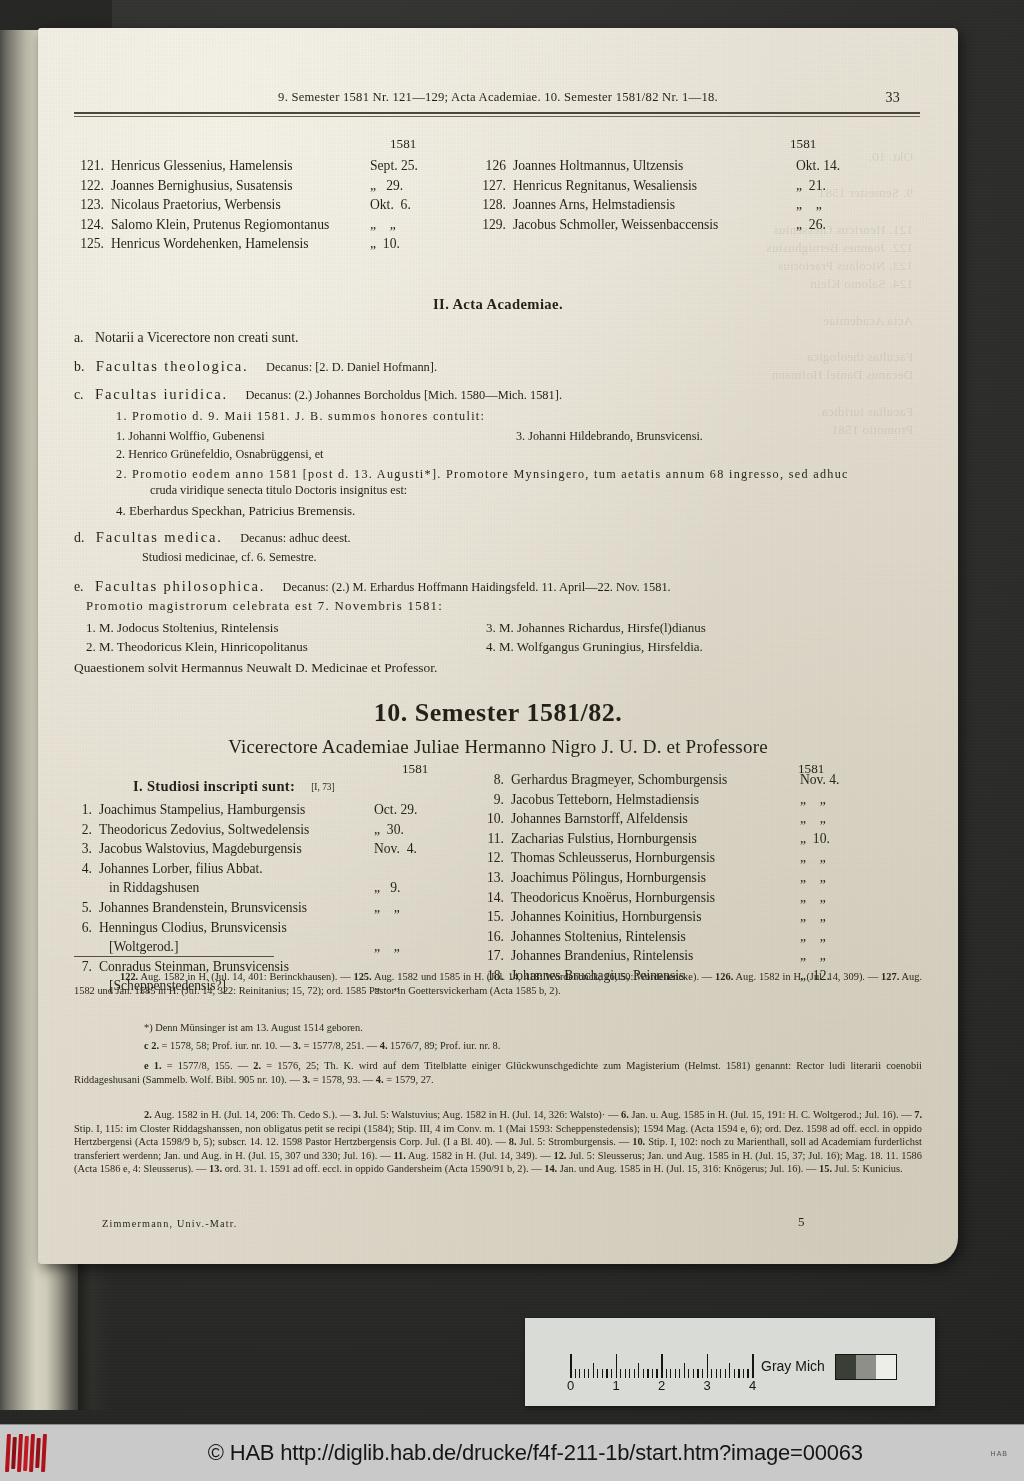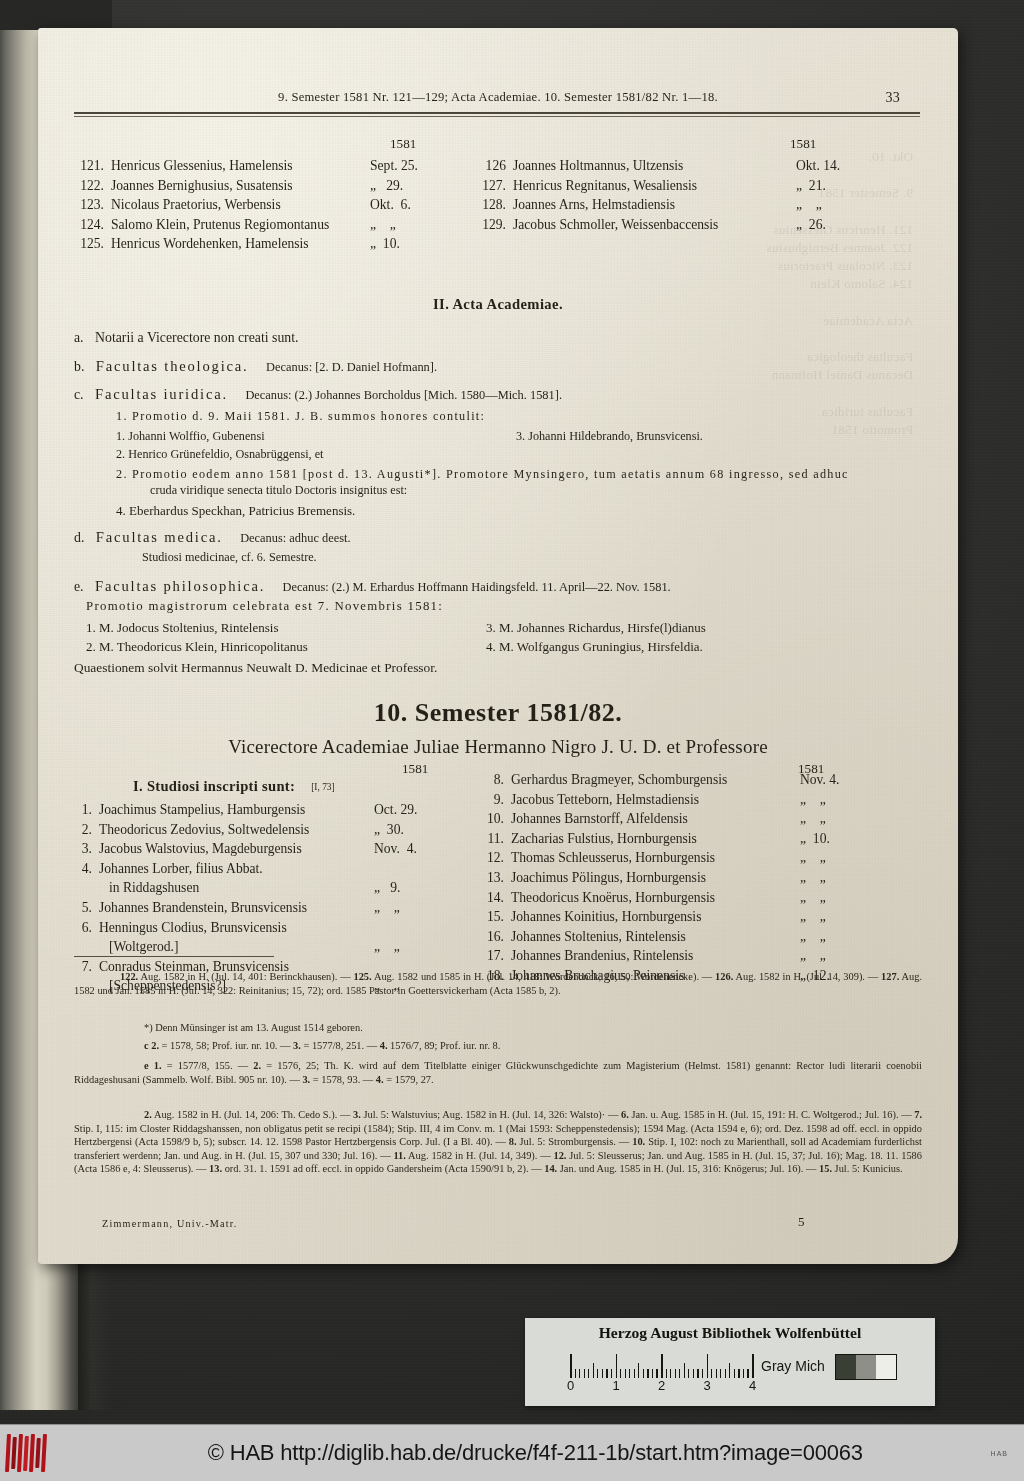--- a/index.html
+++ b/index.html
@@ -332,21 +332,20 @@
     <div class="fn" style="left:36px;top:1031px;width:848px;text-indent:70px;"><b>e 1.</b> = 1577/8, 155. — <b>2.</b> = 1576, 25; Th. K. wird auf dem Titelblatte einiger Glückwunschgedichte zum Magisterium (Helmst. 1581) genannt: Rector ludi literarii coenobii Riddageshusani (Sammelb. Wolf. Bibl. 905 nr. 10). — <b>3.</b> = 1578, 93. — <b>4.</b> = 1579, 27.</div>
     <div class="fn" style="left:36px;top:1080px;width:848px;text-indent:70px;"><b>2.</b> Aug. 1582 in H. (Jul. 14, 206: Th. Cedo S.). — <b>3.</b> Jul. 5: Walstuvius; Aug. 1582 in H. (Jul. 14, 326: Walsto)· — <b>6.</b> Jan. u. Aug. 1585 in H. (Jul. 15, 191: H. C. Woltgerod.; Jul. 16). — <b>7.</b> Stip. I, 115: im Closter Riddagshanssen, non obligatus petit se recipi (1584); Stip. III, 4 im Conv. m. 1 (Mai 1593: Scheppenstedensis); 1594 Mag. (Acta 1594 e, 6); ord. Dez. 1598 ad off. eccl. in oppido Hertzbergensi (Acta 1598/9 b, 5); subscr. 14. 12. 1598 Pastor Hertzbergensis Corp. Jul. (I a Bl. 40). — <b>8.</b> Jul. 5: Stromburgensis. — <b>10.</b> Stip. I, 102: noch zu Marienthall, soll ad Academiam furderlichst transferiert werdenn; Jan. und Aug. in H. (Jul. 15, 307 und 330; Jul. 16). — <b>11.</b> Aug. 1582 in H. (Jul. 14, 349). — <b>12.</b> Jul. 5: Sleusserus; Jan. und Aug. 1585 in H. (Jul. 15, 37; Jul. 16); Mag. 18. 11. 1586 (Acta 1586 e, 4: Sleusserus). — <b>13.</b> ord. 31. 1. 1591 ad off. eccl. in oppido Gandersheim (Acta 1590/91 b, 2). — <b>14.</b> Jan. und Aug. 1585 in H. (Jul. 15, 316: Knögerus; Jul. 16). — <b>15.</b> Jul. 5: Kunicius.</div>
 
     <div class="colophon" style="left:64px;top:1190px;">Zimmermann, Univ.-Matr.</div>
     <div class="sheetnum" style="left:760px;top:1186px;">5</div>
 
   </div>
 </div>
 
 <div class="gscard">
-  <div class="gs-title">Herzog August Bibliothek Wolfenbüttel</div>
   <div class="ruler" id="ruler">
       <div class="mk mj" style="left: 3px;"></div>
       <div class="mk mn" style="left: 7.55px;"></div>
       <div class="mk mn" style="left: 12.1px;"></div>
       <div class="mk mn" style="left: 16.65px;"></div>
       <div class="mk mn" style="left: 21.2px;"></div>
       <div class="mk mh" style="left: 25.75px;"></div>
       <div class="mk mn" style="left: 30.3px;"></div>
       <div class="mk mn" style="left: 34.85px;"></div>
       <div class="mk mn" style="left: 39.4px;"></div>

